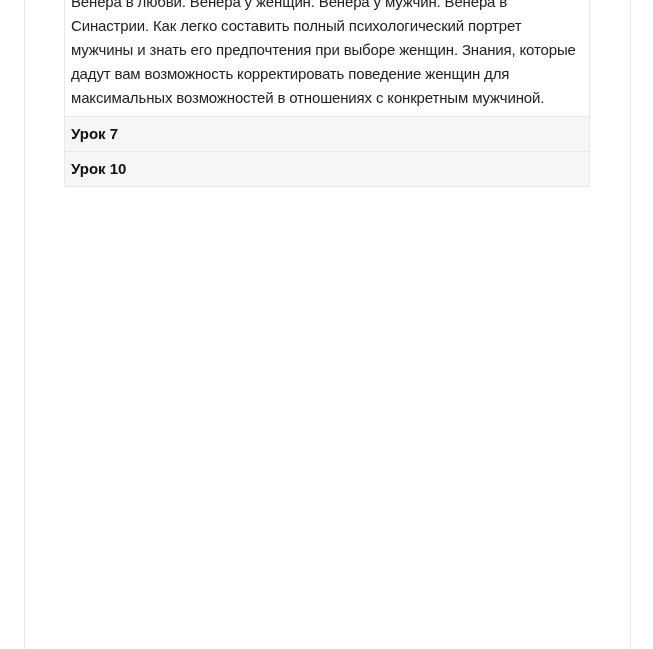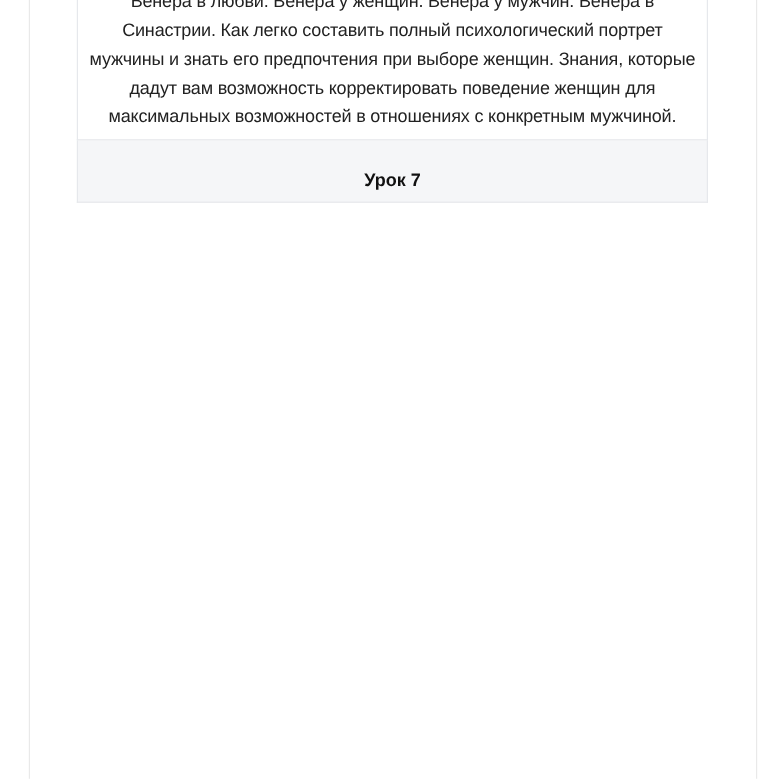--- a/index.html
+++ b/index.html
@@ -8,21 +8,20 @@
       background: #ffffff;
       width: 653px;
       height: 649px;
       overflow: hidden;
     }
     .page {
       position: relative;
       width: 653px;
       height: 649px;
       overflow: hidden;
-      text-align: center;
     }
     .outer {
       position: absolute;
       left: 24px;
       top: -20px;
       width: 605px;
       height: 700px;
       border-left: 1px solid #e9e9e9;
       border-right: 1px solid #e9e9e9;
       background: #ffffff;
@@ -40,21 +39,21 @@
     .lessons td {
       border: 1px solid #e6e8ec;
       padding: 6px 6px 6px 6px;
       line-height: 24px;
       vertical-align: top;
     }
     .lessons tr.head td {
       background: #f5f6f8;
       font-weight: bold;
       color: #111111;
-      padding-top: 22px;
+      padding-top: 5px;
       padding-bottom: 5px;
     }
     .lessons tr.body td {
       background: #ffffff;
       letter-spacing: -0.15px;
     }
   </style>
 </head>
 <body>
 
@@ -66,15 +65,18 @@
       <tr class="body">
         <td>Венера в любви. Венера у женщин. Венера у мужчин. Венера в Синастрии. Как легко составить полный психологический портрет мужчины и знать его предпочтения при выборе женщин. Знания, которые дадут вам возможность корректировать поведение женщин для максимальных возможностей в отношениях с конкретным мужчиной.</td>
       </tr>
 
       <tr class="head">
         <td>Урок 7</td>
       </tr>
 
 
 
+      <tr class="head">
+        <td>Урок 10</td>
+      </tr>
     </tbody>
   </table>
 </div>
 
 </body></html>

